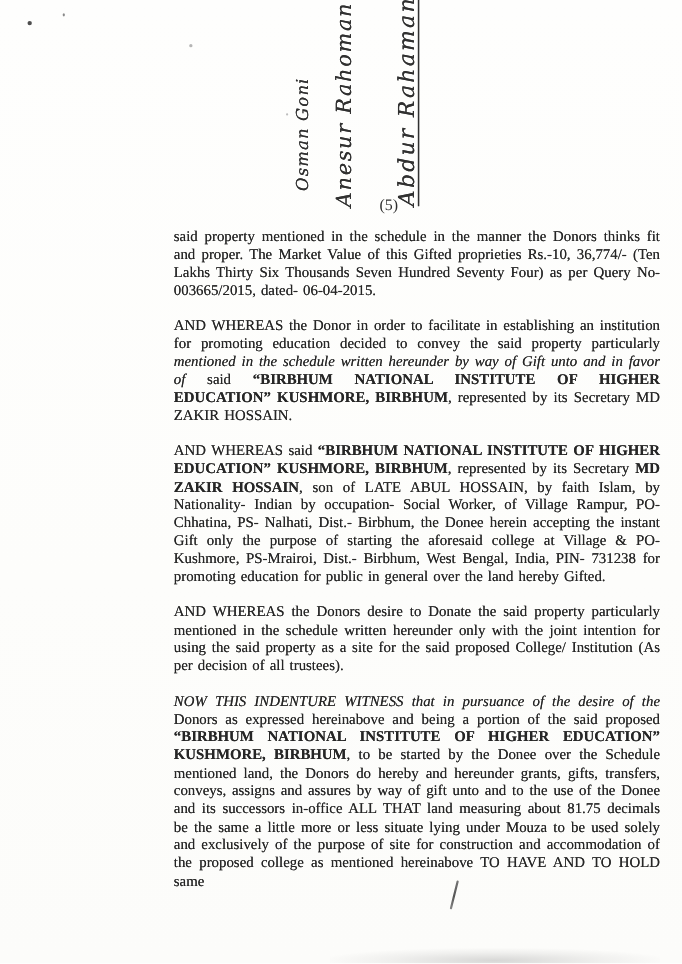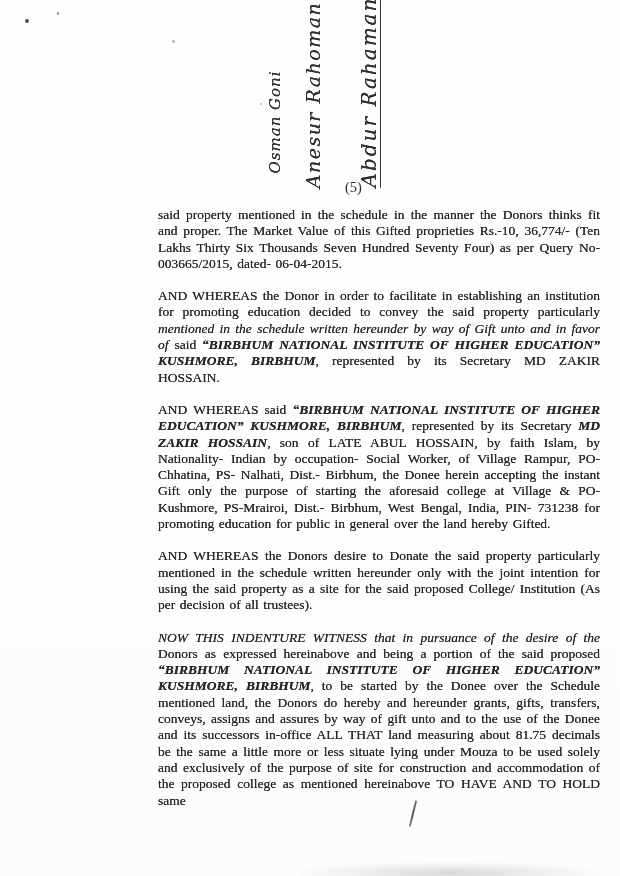--- a/index.html
+++ b/index.html
@@ -65,21 +65,21 @@
     line-height: 16.3px;
     text-align: justify;
     color: #262626;
     text-shadow: 0 0 0.45px #444;
     word-spacing: 1.2px;
     margin-left: 21px;
   }
   .doc-body p.para {
     margin: 0 0 16px 0;
   }
-  .doc-body span.b { font-weight: bold; font-style: italic; }
+  .doc-body span.b { font-weight: bold; }
   .doc-body span.i { font-style: italic; }
 
   
   .speck {
     position: absolute;
     border-radius: 50%;
     background: #6a6a6a;
   }
   .speck-1 { left: 25px; top: 19px; width: 4px; height: 4px; background: #4e4e4e; }
   .speck-2 { left: 57px; top: 12px; width: 2px; height: 3px; background: #8a8a8a; }

